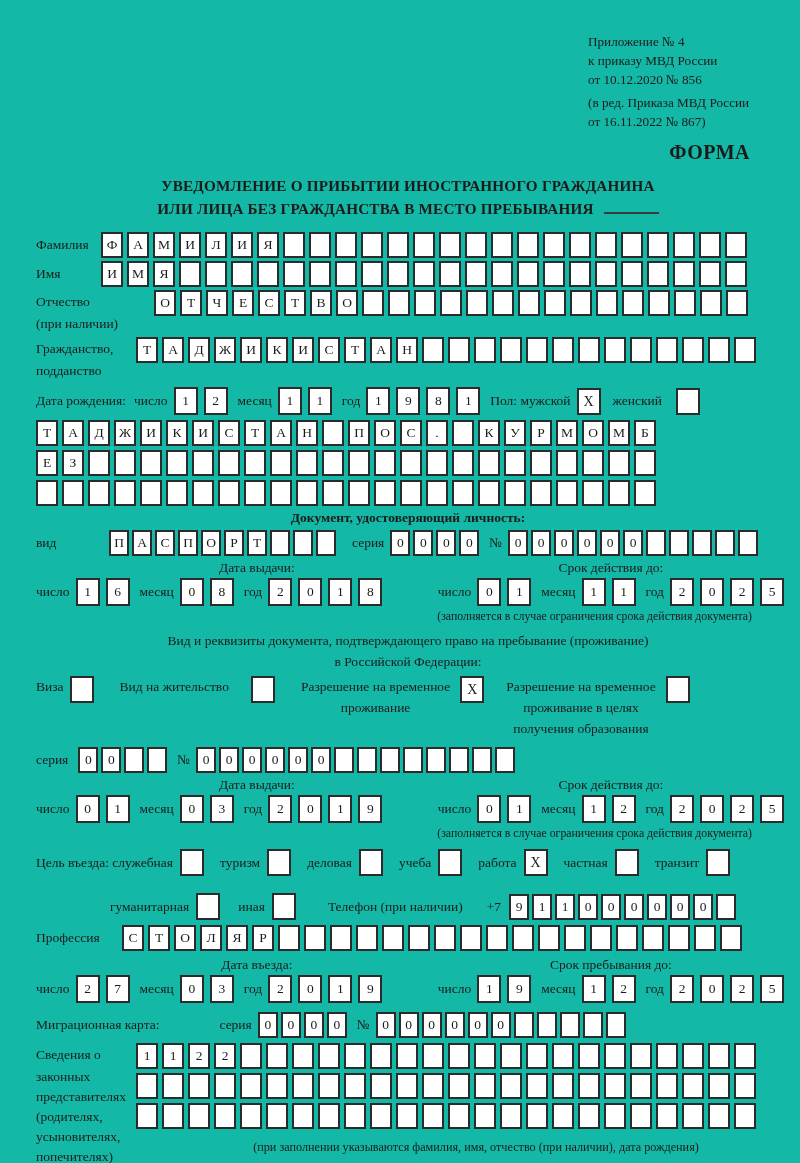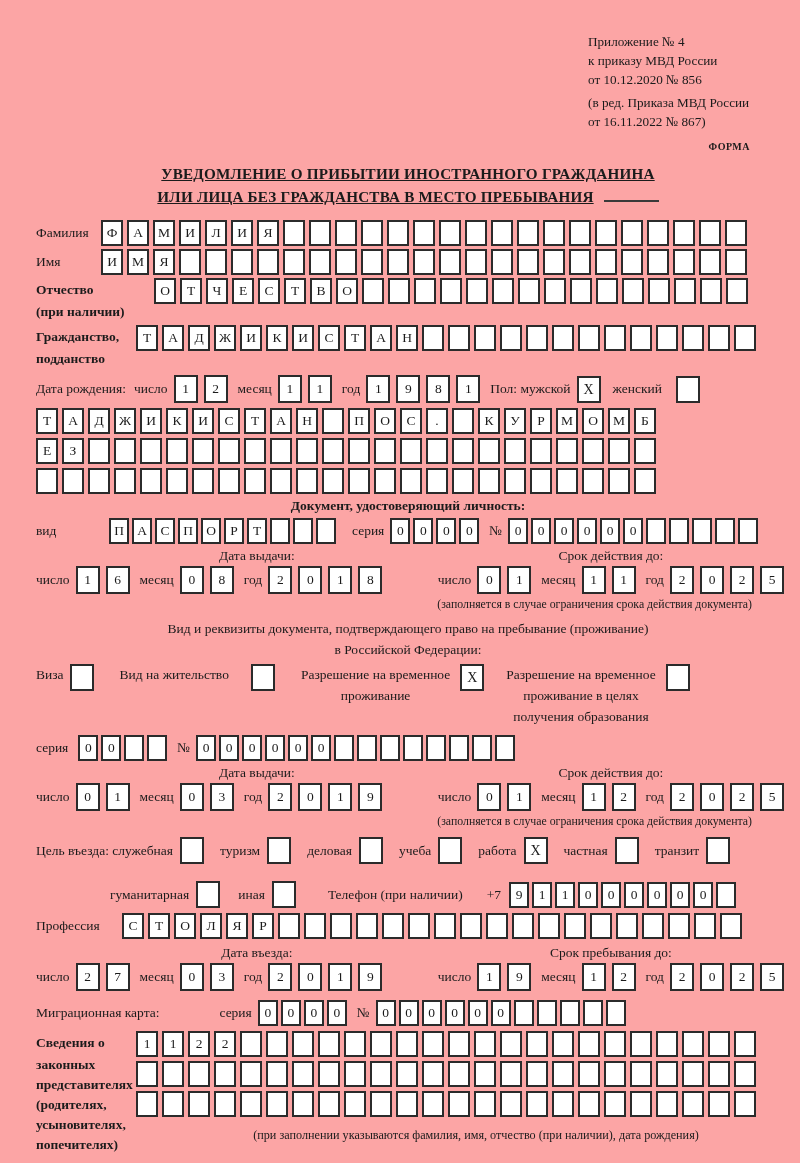--- a/index.html
+++ b/index.html
@@ -2,36 +2,36 @@
 <html><head>
 <meta charset="utf-8">
 <style>
   * { box-sizing: border-box; margin: 0; padding: 0; }
   html,body { background:#fff; }
   body {
     width: 800px; height: 1163px;
     font-family: "Liberation Serif", "DejaVu Serif", serif;
     color: #1b1b1b; font-size: 13.5px;
   }
-  .page { width:800px; height:1163px; padding:32px 20px 0 36px; overflow:hidden; background:#fca5a5; }
+  .page { width:800px; height:1163px; padding:32px 20px 0 36px; overflow:hidden; background:#14b8a6; }
 
   
   .ref-block { margin-left:auto; width:192px; font-size:13.2px; line-height:19px; }
   .amend { margin-top:4px; }
-  .forma { text-align:right; padding-right:30px; font-weight:bold; font-size:10px; margin-top:10px; letter-spacing:0.5px; }
-
-  .title { text-align:center; font-weight:bold; font-size:15.2px; line-height:23px; margin-top:10px; letter-spacing:0.2px;text-decoration:underline; }
+  .forma { text-align:right; padding-right:30px; font-weight:bold; font-size:20px; margin-top:10px; letter-spacing:0.5px; }
+
+  .title { text-align:center; font-weight:bold; font-size:15.2px; line-height:23px; margin-top:10px; letter-spacing:0.2px; }
   .title-underline { display:inline-block; width:55px; height:2px; background:#3a3a3a; margin-left:10px; vertical-align:baseline; }
   .section-heading { font-weight:bold; font-size:14px; margin-top:14px; }
 
   
   .frow { display:flex; align-items:center; margin-top:3px; white-space:nowrap; }
   .frow.top { align-items:flex-start; }
   .flabel { flex:0 0 auto; line-height:26px; }
-  .lstack { line-height:20px;font-weight:bold; }
+  .lstack { line-height:20px; }
   .lline { display:block; }
   .lstack .lline:first-child { line-height:24px; }
   .w65 { width:65px; } .w100 { width:100px; } .w118 { width:118px; } .w120 { width:118px; } .w72 { width:47px; }
   .dlabel { margin:0 6px 0 10px; }
   .dlabel.first { margin-left:0; }
 
   
   .cells { display:inline-flex; gap:4px; flex:0 0 auto; }
   .cell {
     display:inline-block; flex:0 0 auto; width:22px; height:26px;

